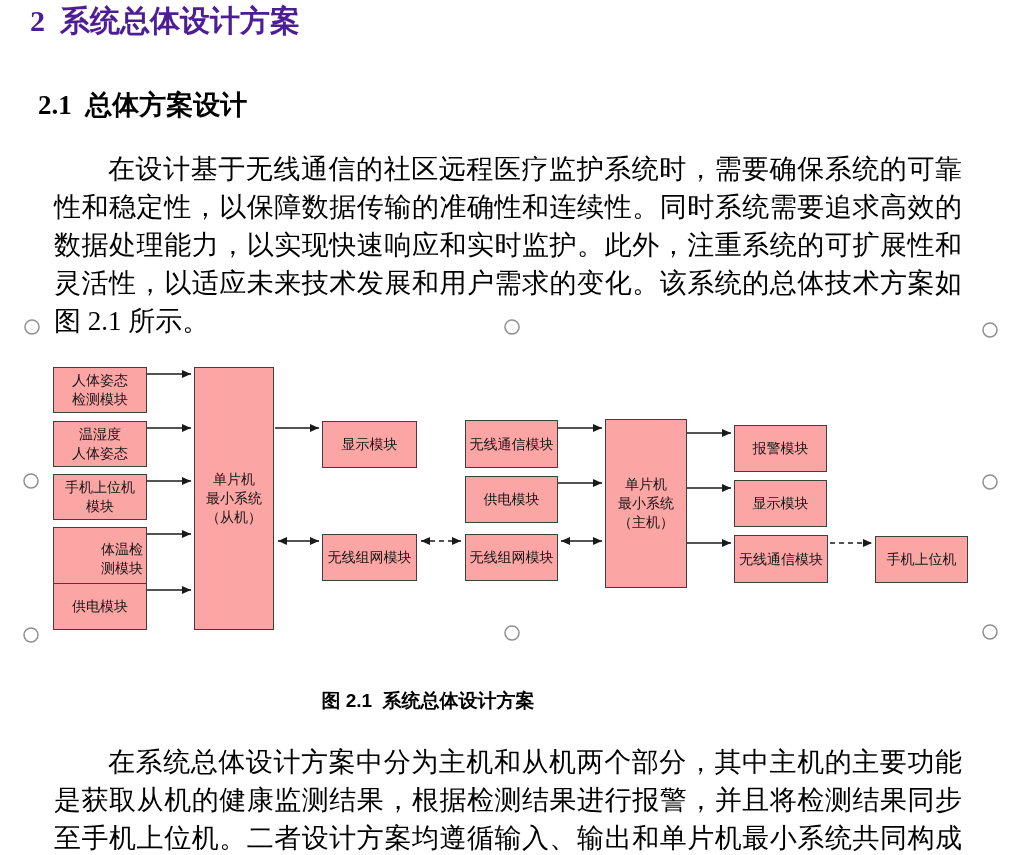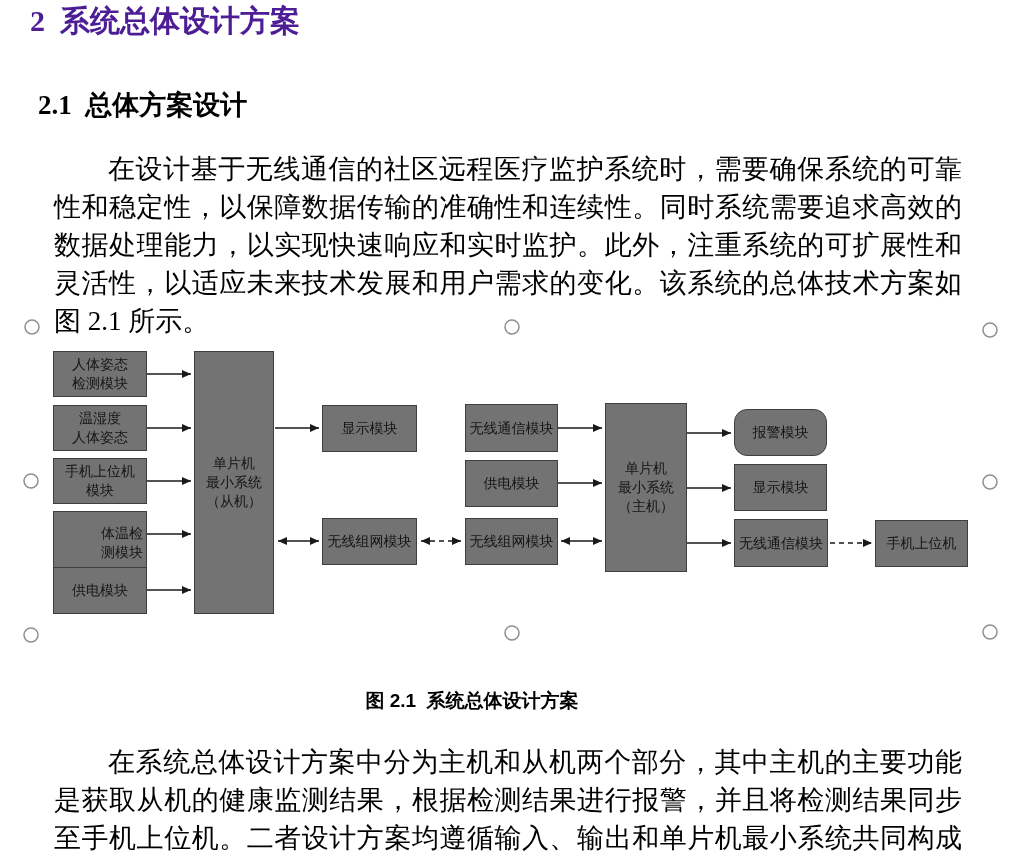--- a/index.html
+++ b/index.html
@@ -30,51 +30,52 @@
     color: #000;
     text-align: justify;
     text-indent: 2em;
     margin: 16px;
   }
   #paragraph-intro   { top: 134px; }
   #paragraph-summary { top: 727px; }
 
   
   #figure-caption {
-    left: 16px; top: 689px; width: 856px;
+    left: 0; top: 689px; width: 856px;
     text-align: center;
     font: bold 19px/24px "Liberation Sans", "DejaVu Sans", sans-serif;
-    color: #000; white-space: pre; padding-left: 28px;
+    color: #000; white-space: pre;
   }
 
   
   .dbox {
     position: absolute;
-    background: #737373;
+    background: #fca5a5;
     border: 1px solid #3f3f3f;
     display: flex; align-items: center; justify-content: center;
     text-align: center;
     font: 14px/19px "Liberation Sans", "DejaVu Sans", sans-serif;
     color: #151515;
     white-space: pre-line;
     box-sizing: border-box;
+    margin-top: 16px;
   }
   #bx-posture        { left: 53px;  top: 351px; width: 94px; height: 46px; }
   #bx-temphum        { left: 53px;  top: 405px; width: 94px; height: 46px; }
   #bx-smoke          { left: 53px;  top: 458px; width: 94px; height: 46px; }
   #bx-bodytemp       { left: 53px;  top: 511px; width: 94px; height: 63px; padding-left: 44px; }
   #bx-power-slave    { left: 53px;  top: 567px; width: 94px; height: 47px; }
   #bx-mcu-slave      { left: 194px; top: 351px; width: 80px; height: 263px; }
   #bx-display-slave  { left: 322px; top: 405px; width: 95px; height: 47px; }
   #bx-mesh-slave     { left: 322px; top: 518px; width: 95px; height: 47px; }
   #bx-keypad         { left: 465px; top: 404px; width: 93px; height: 48px; }
   #bx-power-master   { left: 465px; top: 460px; width: 93px; height: 47px; }
   #bx-mesh-master    { left: 465px; top: 518px; width: 93px; height: 47px; }
   #bx-mcu-master     { left: 605px; top: 403px; width: 82px; height: 169px; }
-  #bx-alarm          { left: 734px; top: 409px; width: 93px; height: 47px; border-radius: 13px; }
+  #bx-alarm          { left: 734px; top: 409px; width: 93px; height: 47px; }
   #bx-display-master { left: 734px; top: 464px; width: 93px; height: 47px; }
   #bx-wireless-comm  { left: 734px; top: 519px; width: 94px; height: 48px; }
   #bx-phone          { left: 875px; top: 520px; width: 93px; height: 47px; }
 
   
   #fig-svg { position: absolute; left: 0; top: 0; pointer-events: none; }
   .conn { stroke: #1a1a1a; stroke-width: 1.3; }
   .conn.dashed { stroke-dasharray: 5 4; }
   .handle { fill: #ffffff; stroke: #8f8f8f; stroke-width: 1.5; }
 </style>

